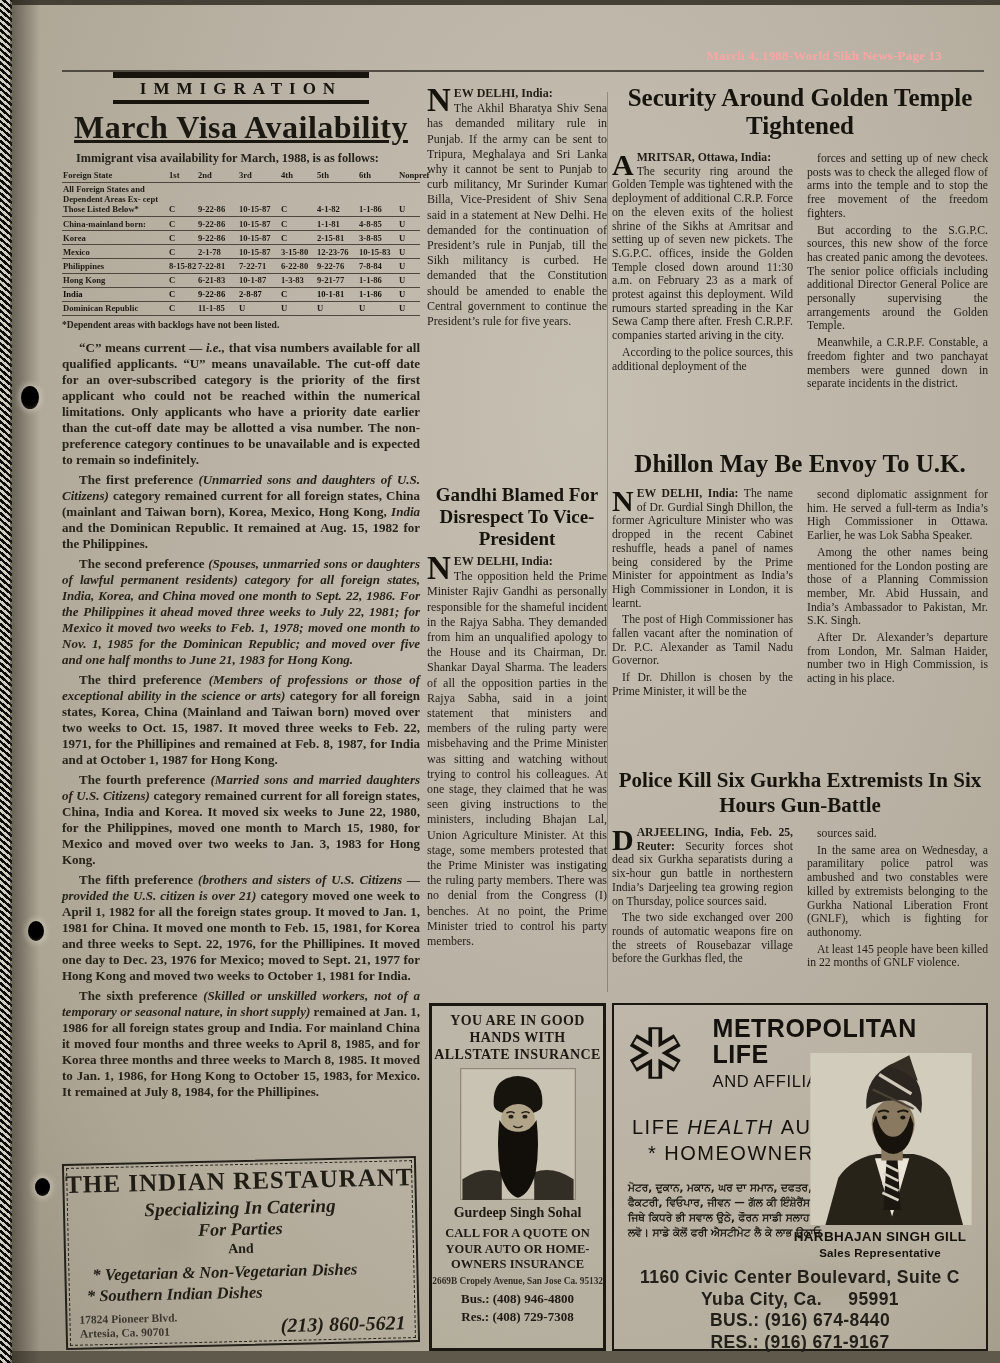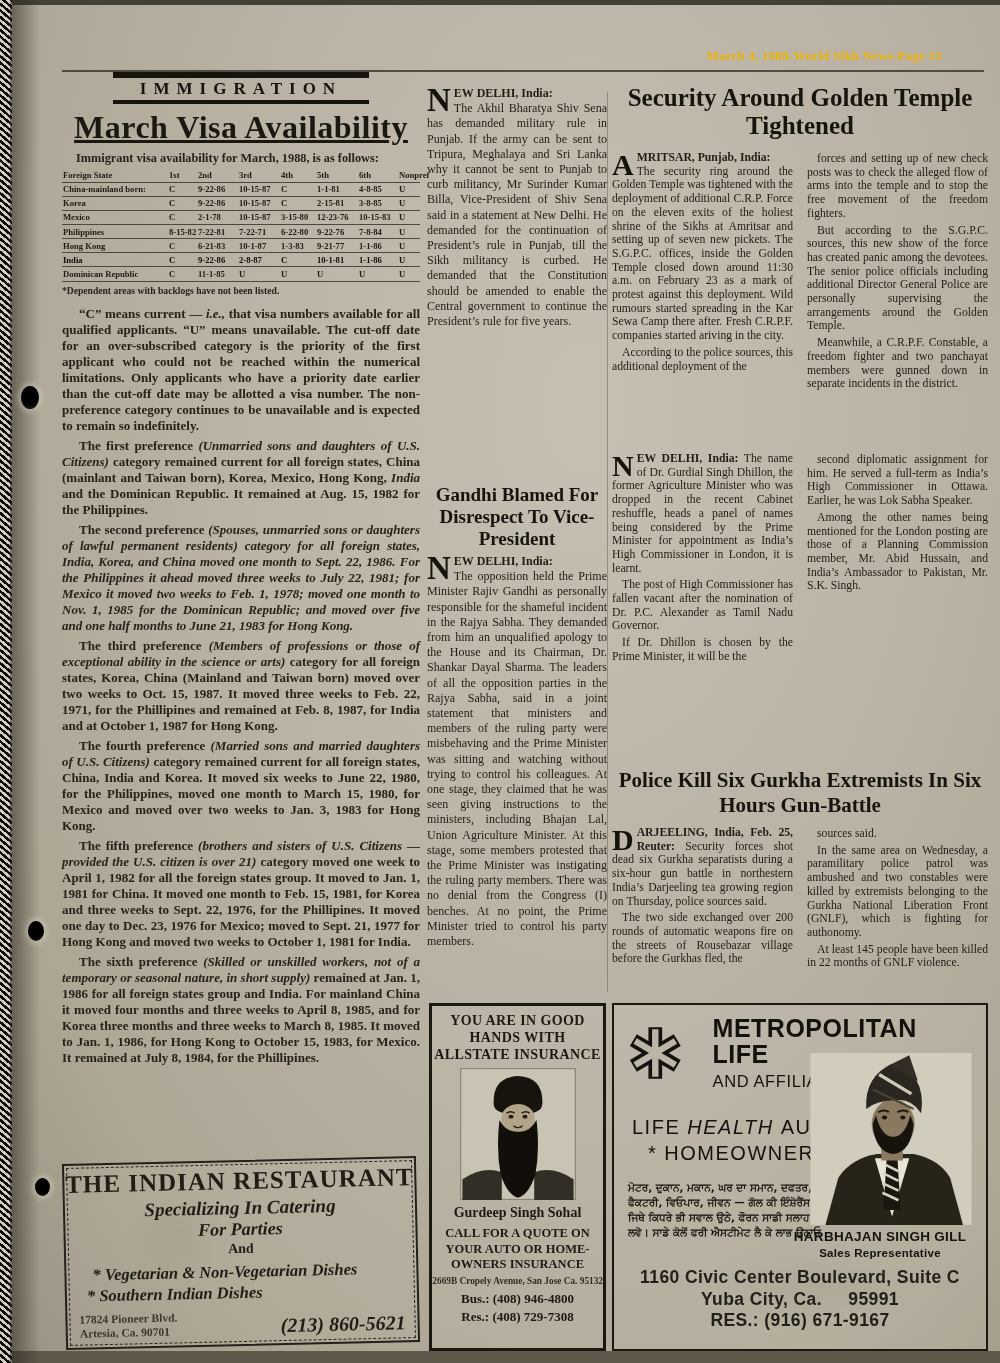--- a/index.html
+++ b/index.html
@@ -19,21 +19,21 @@
   .paper-left-shadow {
     position:absolute; left:10px; top:0; bottom:0; width:30px;
     background: linear-gradient(90deg, rgba(38,33,23,.55), rgba(38,33,23,0));
   }
   .scan-top-edge { position:absolute; left:0; right:0; top:0; height:5px; background:#454036; }
   .punch-hole { position:absolute; border-radius:50%; background:radial-gradient(circle at 45% 40%, #000 55%, #2e2a21 100%); box-shadow:0 0 5px 3px rgba(235,230,214,.35); }
   .hole-1 { left:21px; top:386px; width:18px; height:23px; }
   .hole-2 { left:28px; top:921px; width:16px; height:20px; }
   .hole-3 { left:35px; top:1178px; width:15px; height:18px; }
 
-  .page-header { position:absolute; right:58px; top:48px; font:700 13px/1.2 "Liberation Serif",serif; color:#eab308; letter-spacing:.2px; }
+  .page-header { position:absolute; right:58px; top:48px; font:700 13px/1.2 "Liberation Serif",serif; color:#fca5a5; letter-spacing:.2px; }
   .top-rule { position:absolute; left:62px; right:16px; top:70px; height:2px; background:rgba(55,50,42,.8); }
   .vert-rule { position:absolute; left:607px; top:92px; height:900px; width:1px; background:rgba(45,40,32,.32); }
 
   
   .col-left { position:absolute; left:62px; top:72px; width:358px; color:#26221b; }
   .kicker-wrap { width:256px; margin:0 auto; text-align:center; }
   .kicker-bar-top { height:6px; background:#17140e; }
   .kicker { font:700 17px/22px "Liberation Serif",serif; letter-spacing:7px; color:#17140e; }
   .kicker-bar-bottom { height:3.5px; background:#17140e; }
   .imm-title { text-align:center; font:700 32px/36px "Liberation Serif",serif; letter-spacing:.5px; color:#1b1812; margin:5px 0 6px;text-decoration:underline; }
@@ -177,20 +177,30 @@
             <th>2nd</th>
             <th>3rd</th>
             <th>4th</th>
             <th>5th</th>
             <th>6th</th>
             <th>Nonpref</th>
           </tr>
       </thead>
       <tbody>
           <tr>
+            <td class="col-state">All Foreign States and Dependent Areas Ex- cept Those Listed Below*</td>
+            <td>C</td>
+            <td>9-22-86</td>
+            <td>10-15-87</td>
+            <td>C</td>
+            <td>4-1-82</td>
+            <td>1-1-86</td>
+            <td>U</td>
+          </tr>
+          <tr>
             <td class="col-state">China-mainland born:</td>
             <td>C</td>
             <td>9-22-86</td>
             <td>10-15-87</td>
             <td>C</td>
             <td>1-1-81</td>
             <td>4-8-85</td>
             <td>U</td>
           </tr>
           <tr>
@@ -289,50 +299,52 @@
     </div>
   </div>
 
   <div class="col-right">
 
     <div class="article-golden">
       <h2 class="headline golden-headline">Security Around Golden Temple Tightened</h2>
       <div class="twocol">
         <div class="subcol news-sm">
           <p class="lede">
-            <span class="dropcap">A</span><b class="dateline">MRITSAR, Punjab, India:</b><br>
+            <span class="dropcap">A</span><b class="dateline">MRITSAR, Ottawa, India:</b><br>
             <span>The security ring around the Golden Temple was tightened with the deployment of additional C.R.P. Force on the eleven exits of the holiest shrine of the Sikhs at Amritsar and setting up of seven new pickets. The S.G.P.C. offices, inside the Golden Temple closed down around 11:30 a.m. on February 23 as a mark of protest against this deployment. Wild rumours started spreading in the Kar Sewa Camp there after. Fresh C.R.P.F. companies started ariving in the city.</span>
           </p>
           <div>
               <p class="para">According to the police sources, this additional deployment of the</p>
             </div>
         </div>
         <div class="subcol news-sm">
             <p class="para">forces and setting up of new check posts was to check the alleged flow of arms into the temple and to stop the free movement of the freedom fighters.</p>
             <p class="para">But according to the S.G.P.C. sources, this new show of the force has created panic among the devotees. The senior police officials including additional Director General Police are personally supervising the arrangements around the Golden Temple.</p>
             <p class="para">Meanwhile, a C.R.P.F. Constable, a freedom fighter and two panchayat members were gunned down in separate incidents in the district.</p>
           </div>
       </div>
     </div>
 
     <div class="article-dhillon">
+      <h2 class="headline dhillon-headline">Dhillon May Be Envoy To U.K.</h2>
       <div class="twocol">
         <div class="subcol news-sm">
           <p class="lede">
             <span class="dropcap">N</span><b class="dateline">EW DELHI, India:</b>
             <span>The name of Dr. Gurdial Singh Dhillon, the former Agriculture Minister who was dropped in the recent Cabinet reshuffle, heads a panel of names being considered by the Prime Minister for appointment as India’s High Commissioner in London, it is learnt.</span>
           </p>
           <div>
               <p class="para">The post of High Commissioner has fallen vacant after the nomination of Dr. P.C. Alexander as Tamil Nadu Governor.</p>
               <p class="para">If Dr. Dhillon is chosen by the Prime Minister, it will be the</p>
             </div>
         </div>
         <div class="subcol news-sm">
             <p class="para">second diplomatic assignment for him. He served a full-term as India’s High Commissioner in Ottawa. Earlier, he was Lok Sabha Speaker.</p>
             <p class="para">Among the other names being mentioned for the London posting are those of a Planning Commission member, Mr. Abid Hussain, and India’s Ambassador to Pakistan, Mr. S.K. Singh.</p>
+            <p class="para">After Dr. Alexander’s departure from London, Mr. Salman Haider, number two in High Commission, is acting in his place.</p>
           </div>
       </div>
     </div>
 
     <div class="article-gurkha">
       <h2 class="headline gurkha-headline">Police Kill Six Gurkha Extremists In Six Hours Gun-Battle</h2>
       <div class="twocol">
         <div class="subcol news-sm">
           <p class="lede">
             <span class="dropcap">D</span><b class="dateline">ARJEELING, India, Feb. 25, Reuter:</b>
@@ -430,16 +442,17 @@
         <path d="M58,34 L96,52" stroke="#4a4337" stroke-width="2" fill="none"></path>
       </svg>
     </div>
     <div class="ml-agent">
       <div>HARBHAJAN SINGH GILL</div>
       <div class="ml-agent-title">Sales Representative</div>
     </div>
     <div class="ml-contact">
       <div>1160 Civic Center Boulevard, Suite C</div>
       <div>Yuba City, Ca.&nbsp;&nbsp;&nbsp;&nbsp; 95991</div>
+      <div>BUS.: (916) 674-8440</div>
       <div>RES.: (916) 671-9167</div>
     </div>
   </div>
 </div>
 
 </body></html>

